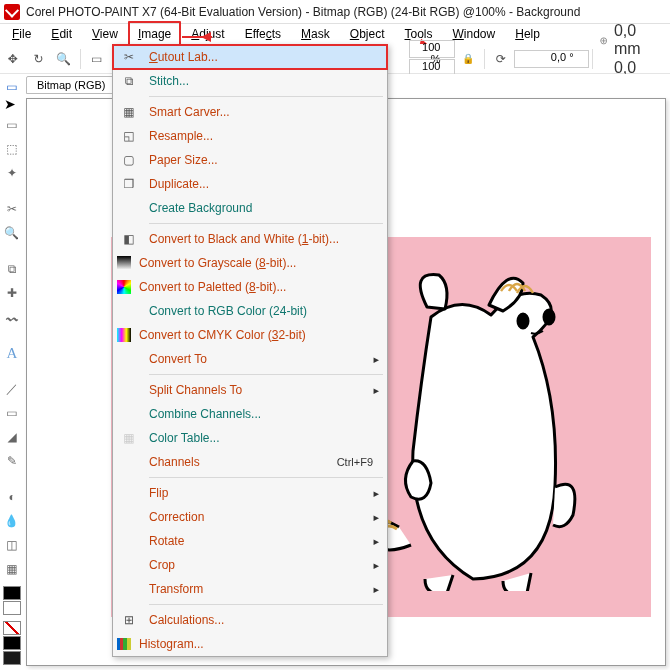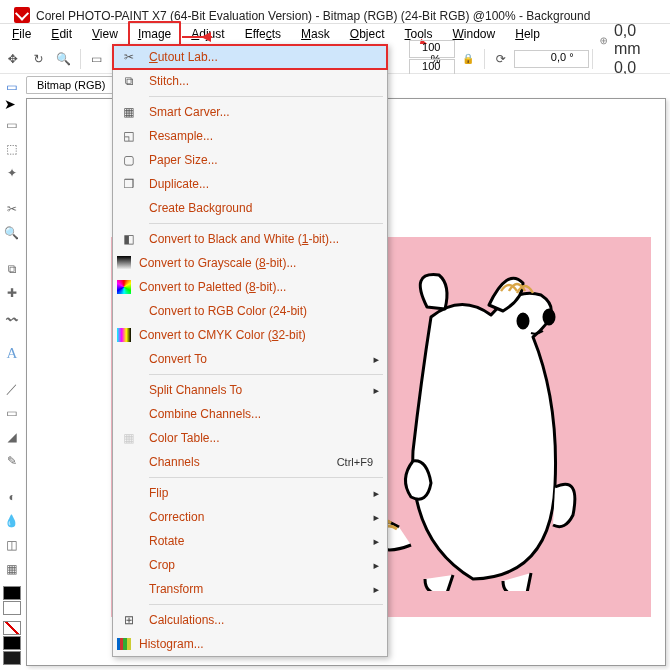--- a/index.html
+++ b/index.html
@@ -1,17 +1,17 @@
 <!DOCTYPE html>
 <html><head>
 <meta charset="utf-8">
 <style>
   * { box-sizing: border-box; margin: 0; padding: 0; font-family: "Segoe UI", Tahoma, sans-serif; }
   body { width: 670px; height: 670px; background: #fff; font-size: 12px; color: #000; overflow: hidden; position: relative; }
-  .titlebar { height: 24px; background: #fff; display: flex; align-items: flex-end; padding: 0 14px; border-bottom: 1px solid #e0e0e0; }
+  .titlebar { height: 24px; background: #fff; display: flex; align-items: center; padding: 0 4px; border-bottom: 1px solid #e0e0e0; }
   .app-icon { width: 16px; height: 16px; background: #d20000; border-radius: 2px; margin-right: 6px; display: flex; align-items: center; justify-content: center; }
   .app-icon::before { content: ""; width: 8px; height: 8px; border: 2px solid #fff; border-top: none; border-left: none; transform: rotate(45deg) translate(-1px,-1px); }
   .title-text { font-size: 12px; color: #222; white-space: nowrap; }
   .menubar { height: 20px; display: flex; align-items: center; padding: 0 2px; background: #fff; }
   .menu-item { padding: 8px 10px; cursor: default; position: relative; }
   .menu-item u { text-decoration: underline; }
   .menu-item.active { border: 2px solid #e42b2b; border-radius: 1px; padding: 4px 8px; }
   .red-arrow { position: absolute; width: 34px; height: 2px; background: #e42b2b; }
   .red-arrow::after { content: ""; position: absolute; right: -1px; top: -4px; border: 5px solid transparent; border-right: 10px solid #e42b2b; transform: translateX(-100%) scaleX(-1); }
   .toolbar { height: 30px; display: flex; align-items: center; background: #fff; border-bottom: 1px solid #e5e5e5; position: relative; }
@@ -24,21 +24,21 @@
   .ltool { width: 18px; height: 18px; display: flex; align-items: center; justify-content: center; color: #666; }
   .doc-area { flex: 1; position: relative; background: #fff; }
   .doc-tab { position: absolute; top: 2px; left: 2px; background: #fff; border: 1px solid #bbb; padding: 2px 10px; font-size: 11px; border-radius: 2px 2px 0 0; }
   .canvas-frame { position: absolute; top: 24px; left: 2px; right: 4px; bottom: 4px; border: 1px solid #999; box-shadow: 2px 2px 4px rgba(0,0,0,.15); background: #fff; overflow: hidden; }
   .canvas-pink { position: absolute; left: 84px; top: 138px; width: 540px; height: 380px; background: #f5b8c3; }
   .moomin { position: absolute; }
   .dropdown { position: absolute; left: 112px; top: 44px; width: 276px; background: #f6f6f6; border: 1px solid #aaa; box-shadow: 2px 2px 6px rgba(0,0,0,.25); z-index: 100; }
   .dd-item { height: 24px; display: flex; align-items: center; padding: 0 8px 0 4px; position: relative; }
   .dd-icon { width: 24px; height: 18px; display: flex; align-items: center; justify-content: center; margin-right: 8px; font-size: 12px; color: #555; }
   .dd-label { flex: 1; font-size: 12px; color: #c2410c; }
-  .dd-item.disabled .dd-label { color: #c2410c; }
+  .dd-item.disabled .dd-label { color: #0f766e; }
   .dd-item.highlight { background: #cfe6fb; outline: 2px solid #e42b2b; outline-offset: -1px; }
   .dd-sep { height: 1px; background: #d8d8d8; margin: 3px 4px 3px 36px; }
   .dd-sub::after { content: "▸"; font-size: 11px; color: #333; }
   .dd-short { font-size: 11px; color: #333; margin-right: 6px; }
   .palette { position: absolute; left: 2px; bottom: 4px; width: 22px; }
   .swatch { width: 18px; height: 14px; margin: 1px; border: 1px solid #888; }
 </style>
 </head>
 <body>
 

